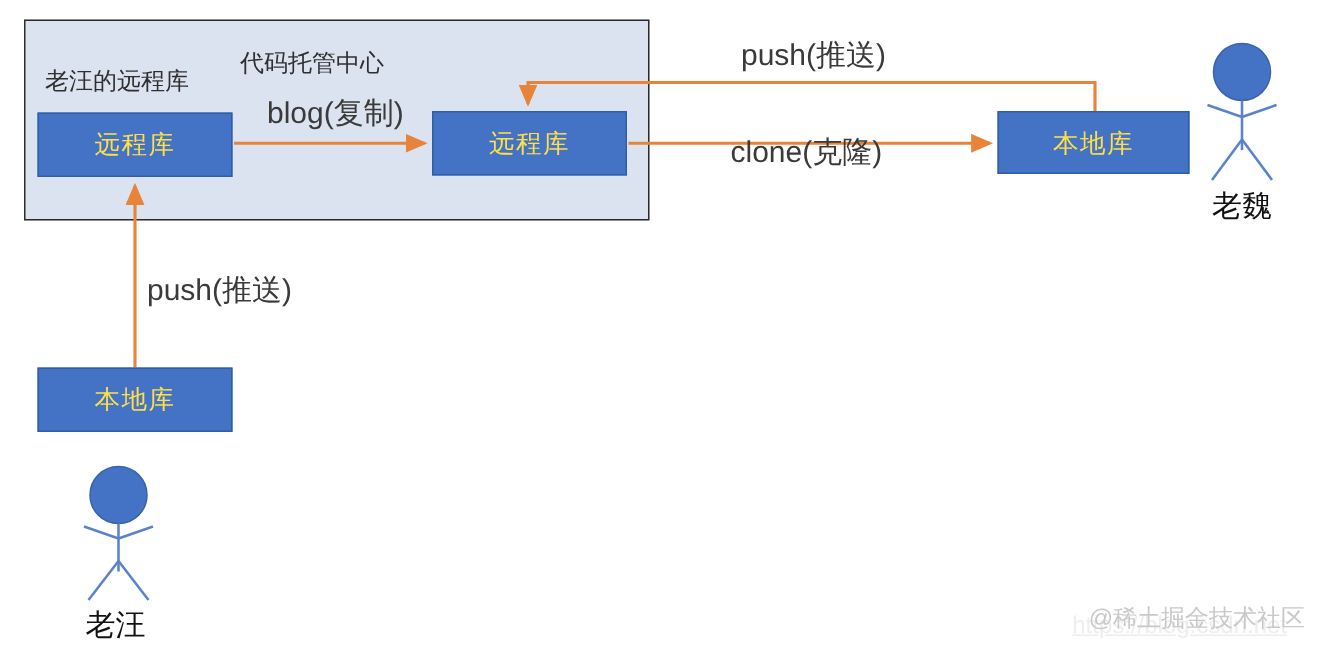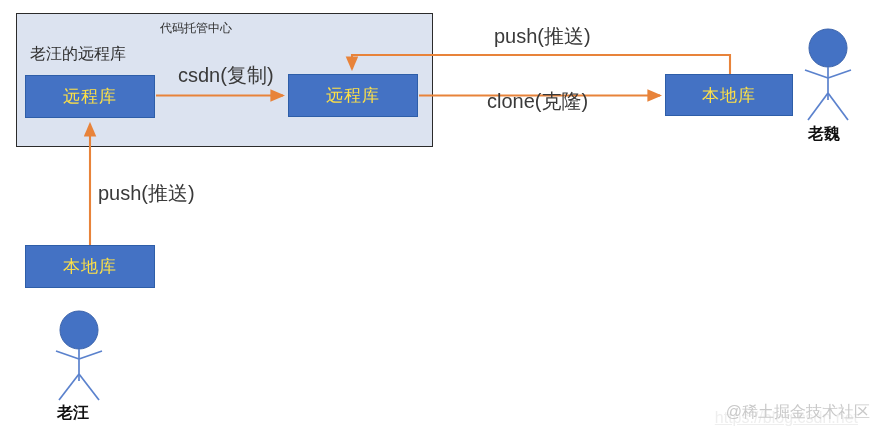--- a/index.html
+++ b/index.html
@@ -50,39 +50,39 @@
   #remote-wei-box  { left: 288px; top: 74px;  width: 130px; height: 43px; }
   #local-wei-box   { left: 665px; top: 74px;  width: 128px; height: 42px; }
   #local-wang-box  { left: 25px;  top: 245px; width: 130px; height: 43px; }
 
   .plain-label {
     position: absolute;
     color: #2f2f2f;
     font-size: 16px;
     white-space: nowrap;
   }
-  #center-title     { left: 160px; top: 20px; font-size: 12px; }
+  #center-title     { left: 160px; top: 32px; font-size: 16px; }
   #label-remote-wang{ left: 30px;  top: 44px; }
   #label-remote-wei { left: 295px; top: 45px; }
 
   .edge-label {
     position: absolute;
     color: #3a3a3a;
     font-size: 20px;
     white-space: nowrap;
   }
   #label-fork       { left: 178px; top: 62px; }
   #label-push-wei   { left: 494px; top: 23px; }
   #label-clone      { left: 487px; top: 88px; }
   #label-push-wang  { left: 98px;  top: 180px; }
 
   .actor-name {
     position: absolute;
-    font-size: 16px;
-    font-weight: bold;
+    font-size: 20px;
+    font-weight: normal;
     color: #111111;
     white-space: nowrap;
   }
   #name-laowei { left: 808px; top: 124px; }
   #name-laowang{ left: 57px;  top: 403px; }
 
   .watermark {
     position: absolute;
     right: 10px;
     bottom: 8px;
@@ -150,21 +150,21 @@
   </svg>
 
   <div class="plain-label" id="center-title">代码托管中心</div>
   <div class="plain-label" id="label-remote-wang">老汪的远程库</div>
 
   <div class="node-box" id="remote-wang-box">远程库</div>
   <div class="node-box" id="remote-wei-box">远程库</div>
   <div class="node-box" id="local-wei-box">本地库</div>
   <div class="node-box" id="local-wang-box">本地库</div>
 
-  <div class="edge-label" id="label-fork">csdn(复制)</div>
+  <div class="edge-label" id="label-fork">blog(复制)</div>
   <div class="edge-label" id="label-push-wei">push(推送)</div>
   <div class="edge-label" id="label-clone">clone(克隆)</div>
   <div class="edge-label" id="label-push-wang">push(推送)</div>
 
   <div class="actor-name" id="name-laowei">老魏</div>
   <div class="actor-name" id="name-laowang">老汪</div>
 
   <div class="watermark-url">https://blog.csdn.net</div>
   <div class="watermark">@稀土掘金技术社区</div>
 

